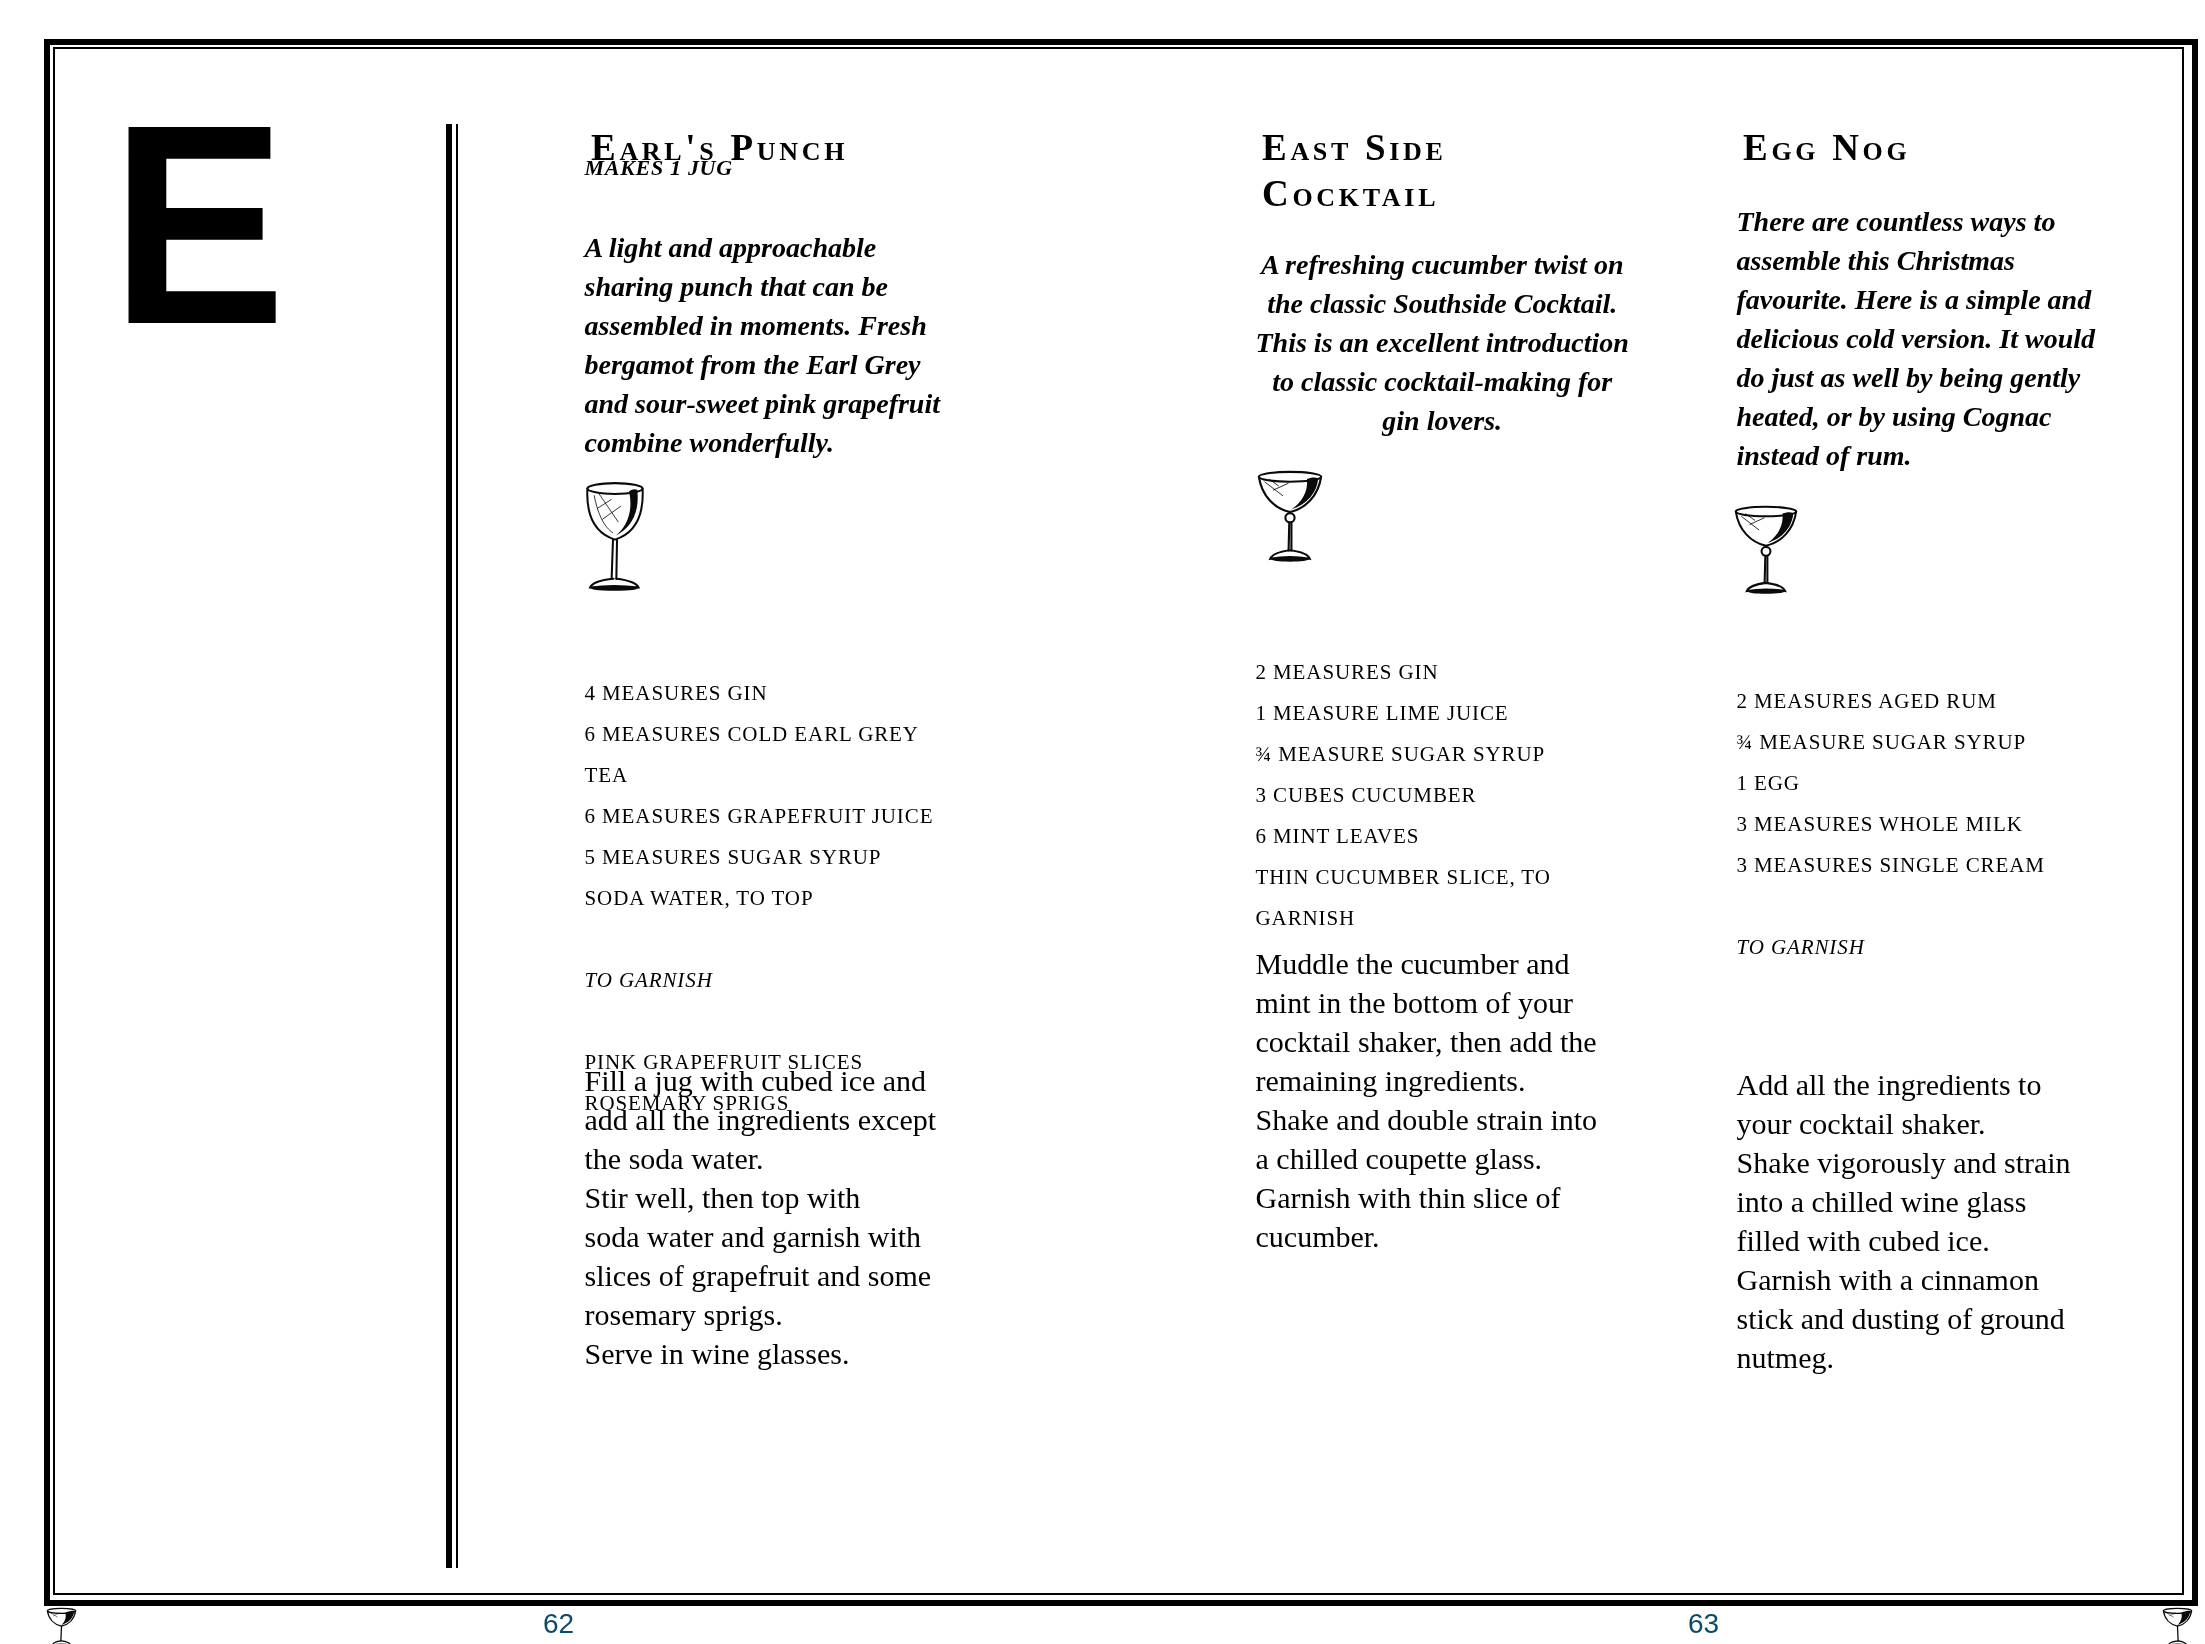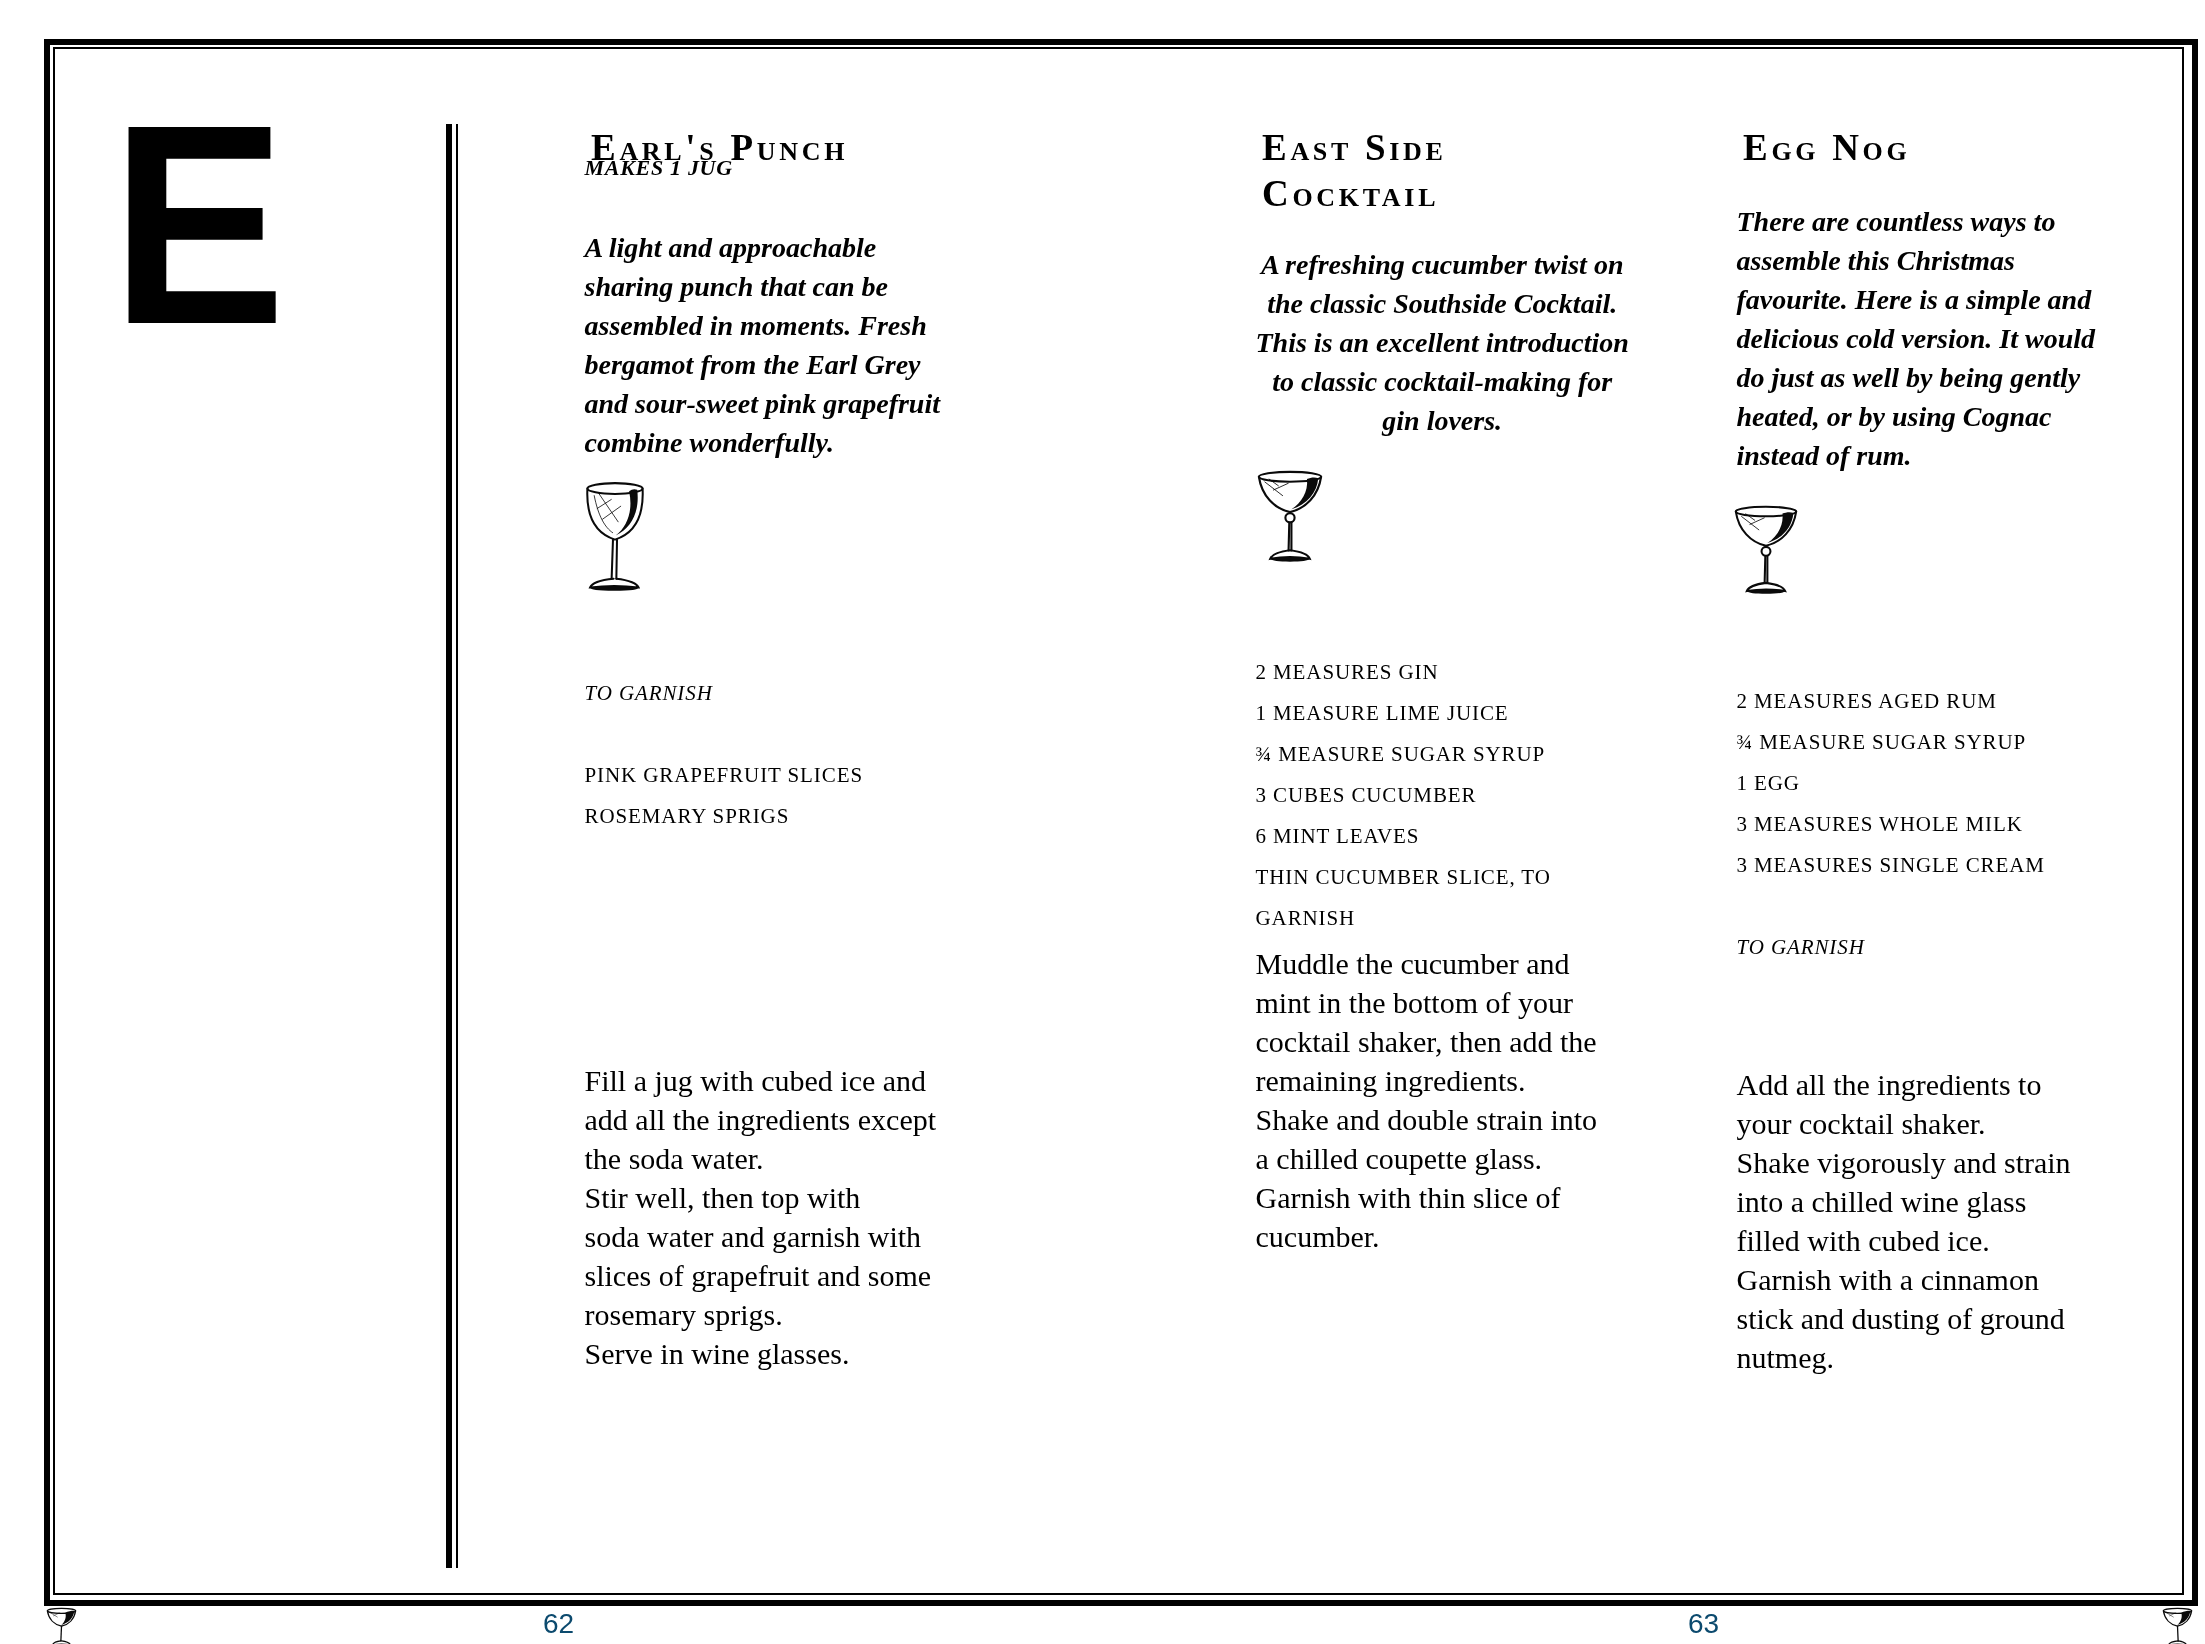--- a/index.html
+++ b/index.html
@@ -90,20 +90,26 @@
         <path d="M18,161 C42,158 66,158 90,161 C89,164 80,166 54,166 C28,166 19,164 18,161 Z" fill="#0a0a0a"></path>
         <g stroke="#0a0a0a" stroke-width="1.2" fill="none">
           <path d="M24,24 C30,55 40,72 52,80"></path>
           <path d="M30,20 L60,64"></path>
           <path d="M36,60 L64,40"></path>
           <path d="M28,44 L50,30"></path>
         </g>
       </svg>
     </div>
     <div class="ring">
+      <div>4 MEASURES GIN
+6 MEASURES COLD EARL GREY
+TEA
+6 MEASURES GRAPEFRUIT JUICE
+5 MEASURES SUGAR SYRUP
+SODA WATER, TO TOP</div>
       <div class="glabel">TO GARNISH</div>
       <div>PINK GRAPEFRUIT SLICES
 ROSEMARY SPRIGS</div>
     </div>
     <div class="rmethod">Fill a jug with cubed ice and
 add all the ingredients except
 the soda water.
 Stir well, then top with
 soda water and garnish with
 slices of grapefruit and some

